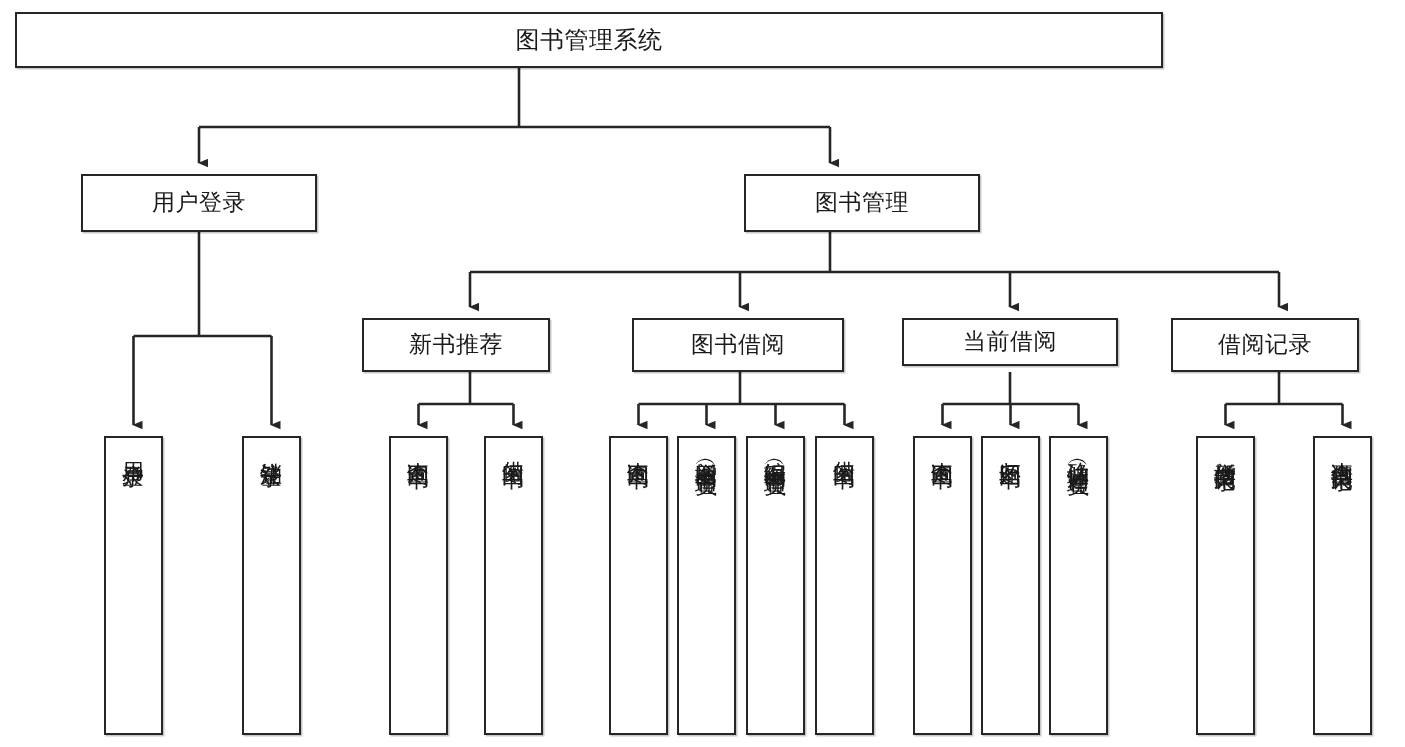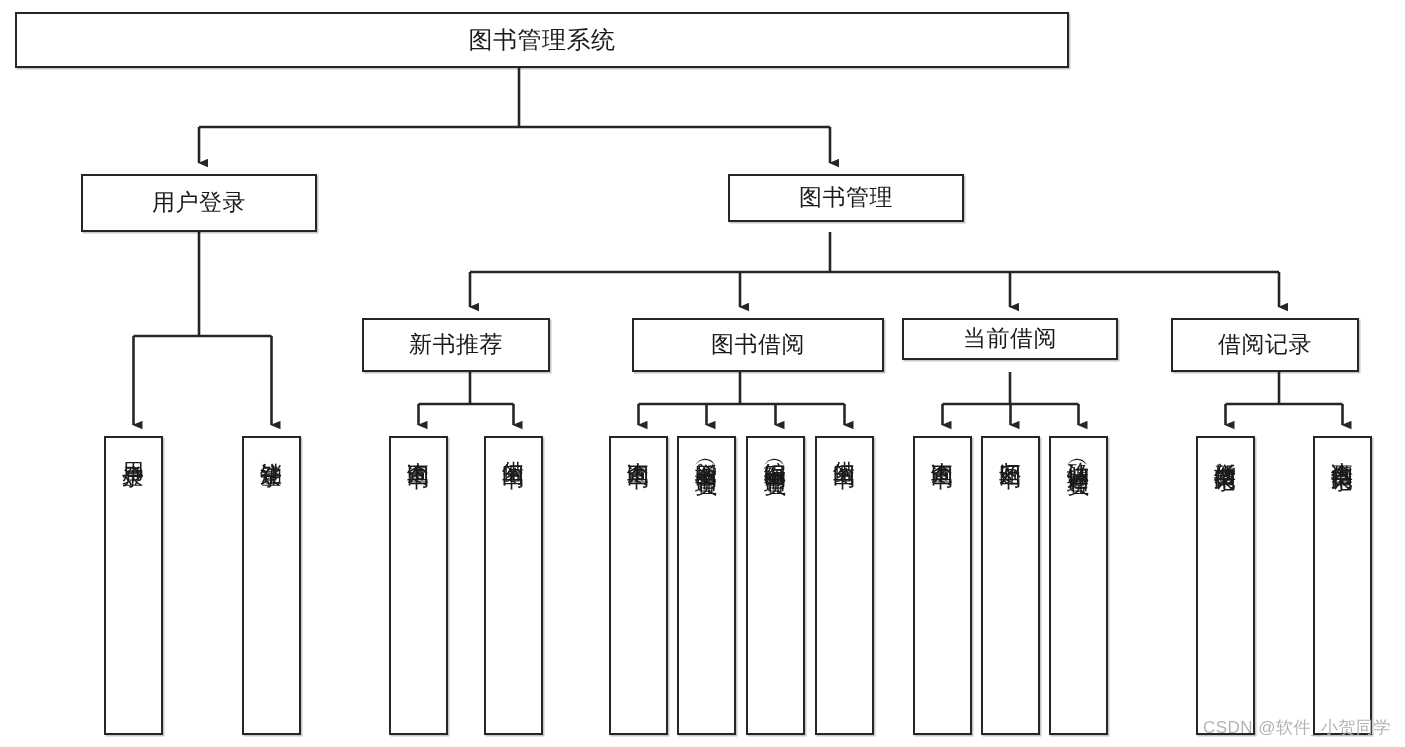--- a/index.html
+++ b/index.html
@@ -118,36 +118,36 @@
         <path d="M 1010.5 404 L 1010.5 425" marker-end="url(#arrowhead)"></path>
         <path d="M 1078.5 404 L 1078.5 425" marker-end="url(#arrowhead)"></path>
         <path d="M 1279 372 L 1279 404"></path>
         <path d="M 1225.5 404 L 1342.5 404"></path>
         <path d="M 1225.5 404 L 1225.5 425" marker-end="url(#arrowhead)"></path>
         <path d="M 1342.5 404 L 1342.5 425" marker-end="url(#arrowhead)"></path>
       </g>
   </svg>
 
   <div id="nodes-layer">
-      <div class="node horiz root" style="left: 15px; top: 12px; width: 1054px; height: 56px;">
+      <div class="node horiz root" style="left: 15px; top: 12px; width: 1148px; height: 56px;">
         <span class="node-label">图书管理系统</span>
       </div>
       <div class="node horiz" style="left: 81px; top: 174px; width: 236px; height: 58px;">
         <span class="node-label">用户登录</span>
       </div>
-      <div class="node horiz" style="left: 728px; top: 174px; width: 236px; height: 48px;">
+      <div class="node horiz" style="left: 744px; top: 174px; width: 236px; height: 58px;">
         <span class="node-label">图书管理</span>
       </div>
       <div class="node horiz" style="left: 362px; top: 318px; width: 188px; height: 54px;">
         <span class="node-label">新书推荐</span>
       </div>
-      <div class="node horiz" style="left: 632px; top: 318px; width: 252px; height: 54px;">
+      <div class="node horiz" style="left: 632px; top: 318px; width: 212px; height: 54px;">
         <span class="node-label">图书借阅</span>
       </div>
-      <div class="node horiz" style="left: 902px; top: 318px; width: 216px; height: 42px;">
+      <div class="node horiz" style="left: 902px; top: 318px; width: 216px; height: 48px;">
         <span class="node-label">当前借阅</span>
       </div>
       <div class="node horiz" style="left: 1171px; top: 318px; width: 188px; height: 54px;">
         <span class="node-label">借阅记录</span>
       </div>
       <div class="node vert" style="left: 104px; top: 436px; width: 59px; height: 299px;">
         <span class="node-label">用户登录</span>
       </div>
       <div class="node vert" style="left: 242px; top: 436px; width: 59px; height: 299px;">
         <span class="node-label">注销登录</span>
@@ -180,14 +180,13 @@
         <span class="node-label">确认归还（管理员）</span>
       </div>
       <div class="node vert" style="left: 1196px; top: 436px; width: 59px; height: 299px;">
         <span class="node-label">新增借阅记录</span>
       </div>
       <div class="node vert" style="left: 1313px; top: 436px; width: 59px; height: 299px;">
         <span class="node-label">查询借阅记录</span>
       </div>
     </div>
 
-  <div id="watermark">CSDN @软件_小贺同学</div>
 </div>
 
 </body></html>

